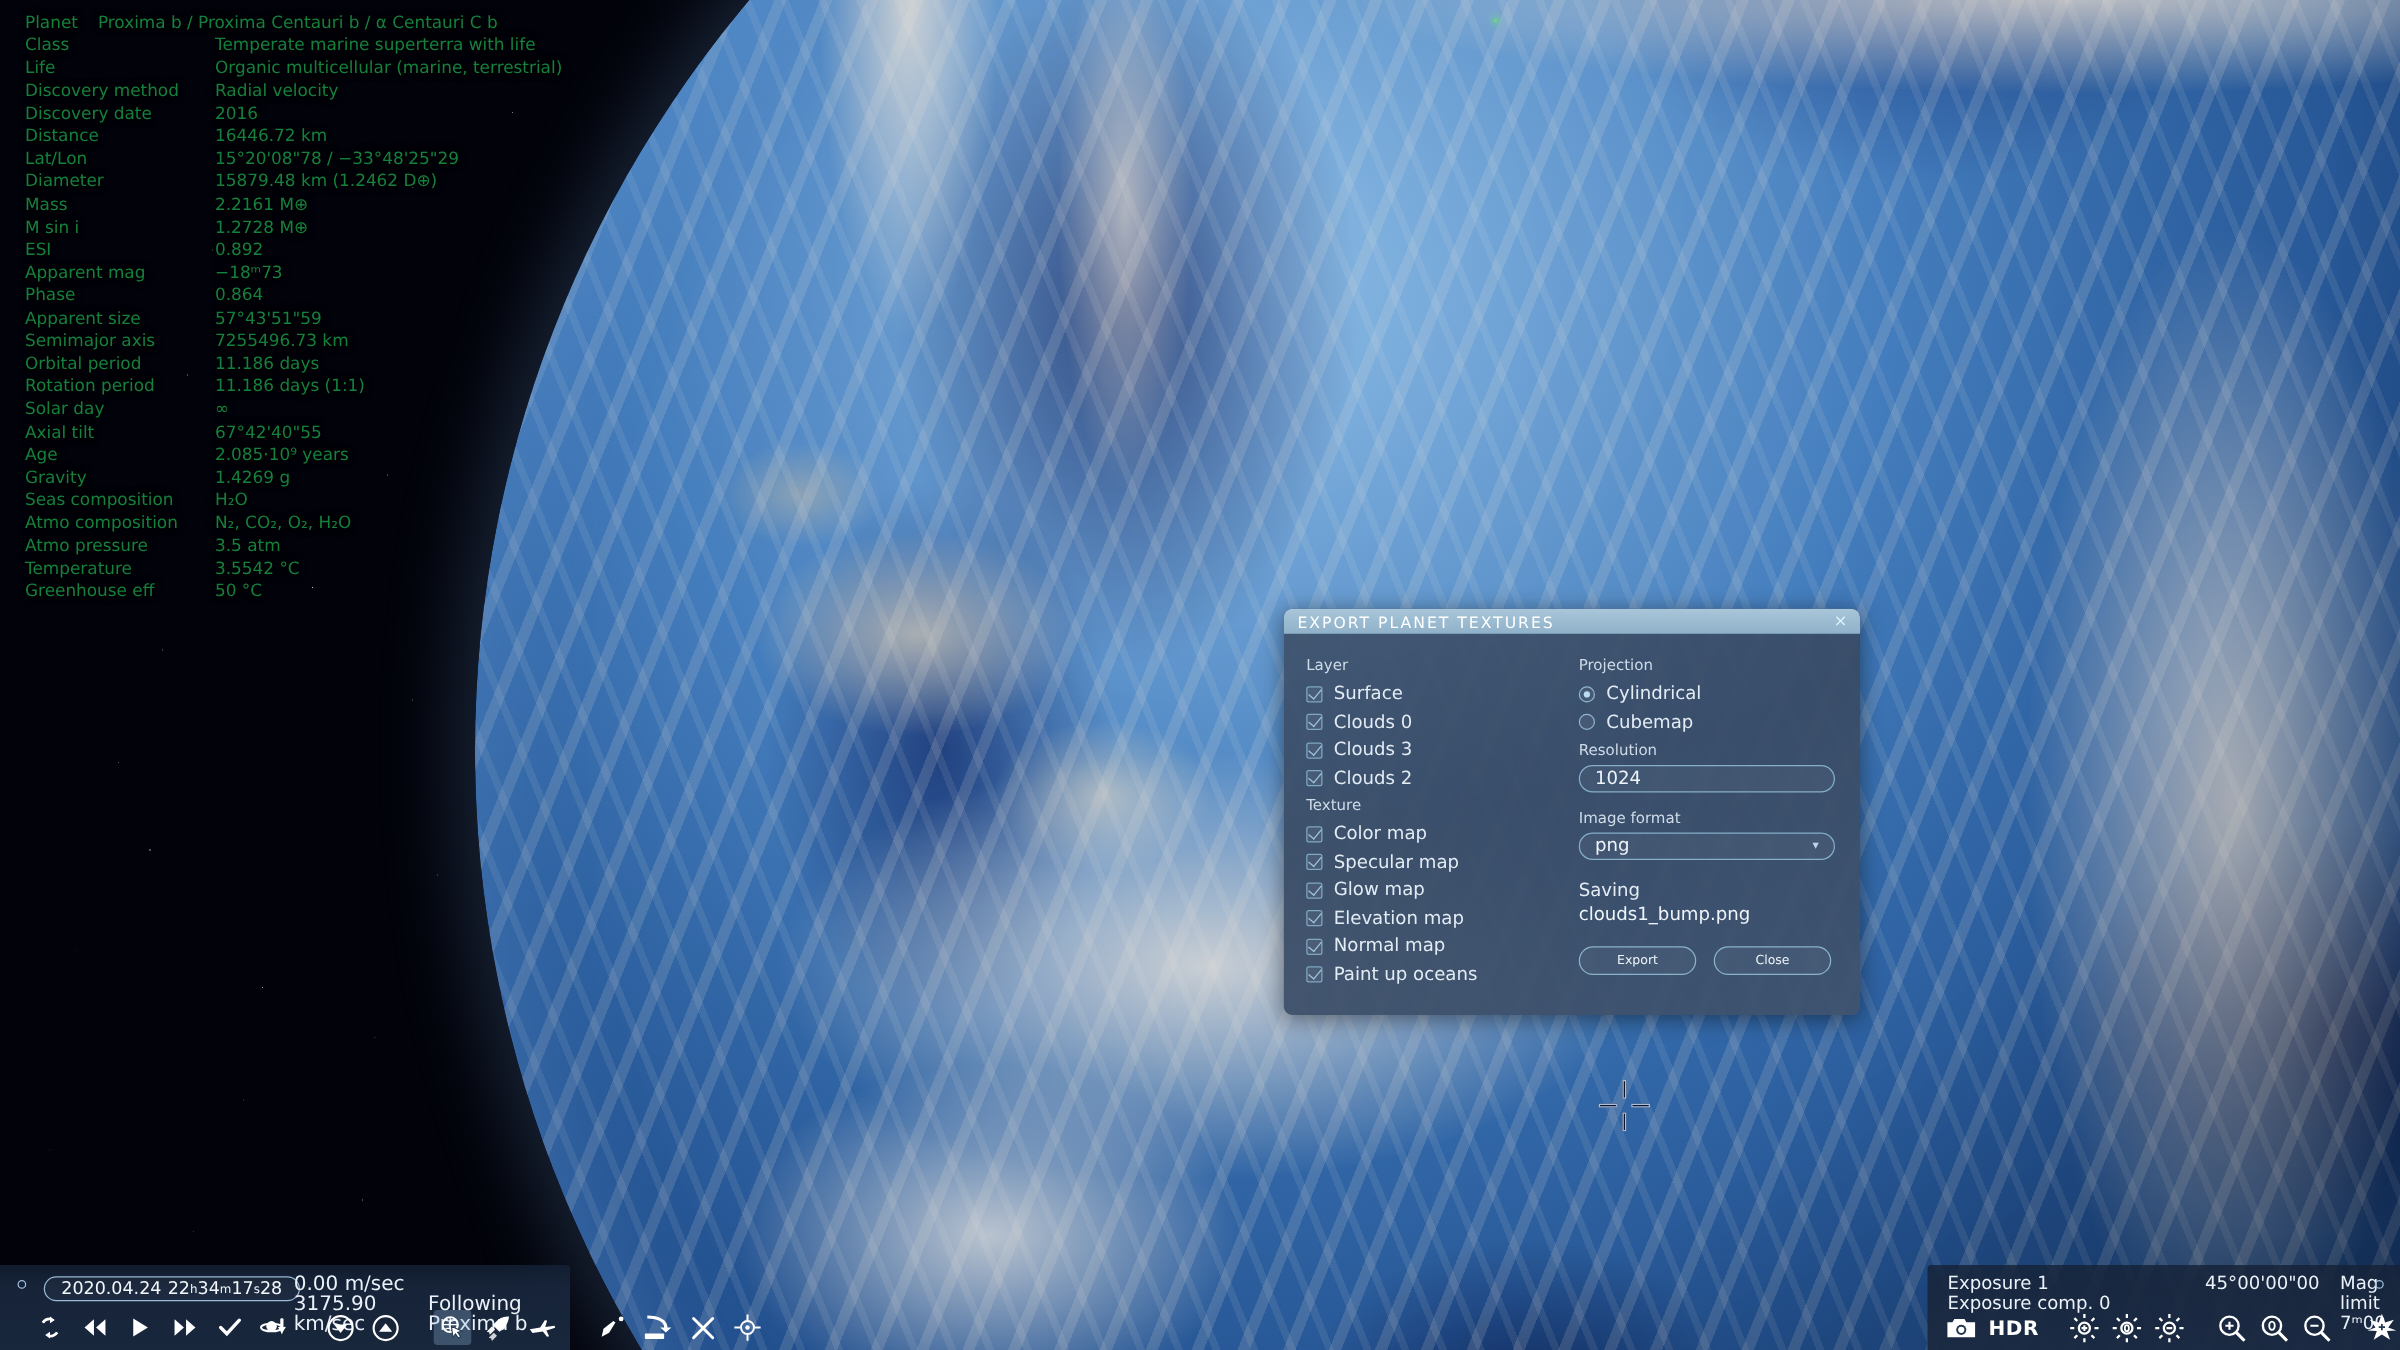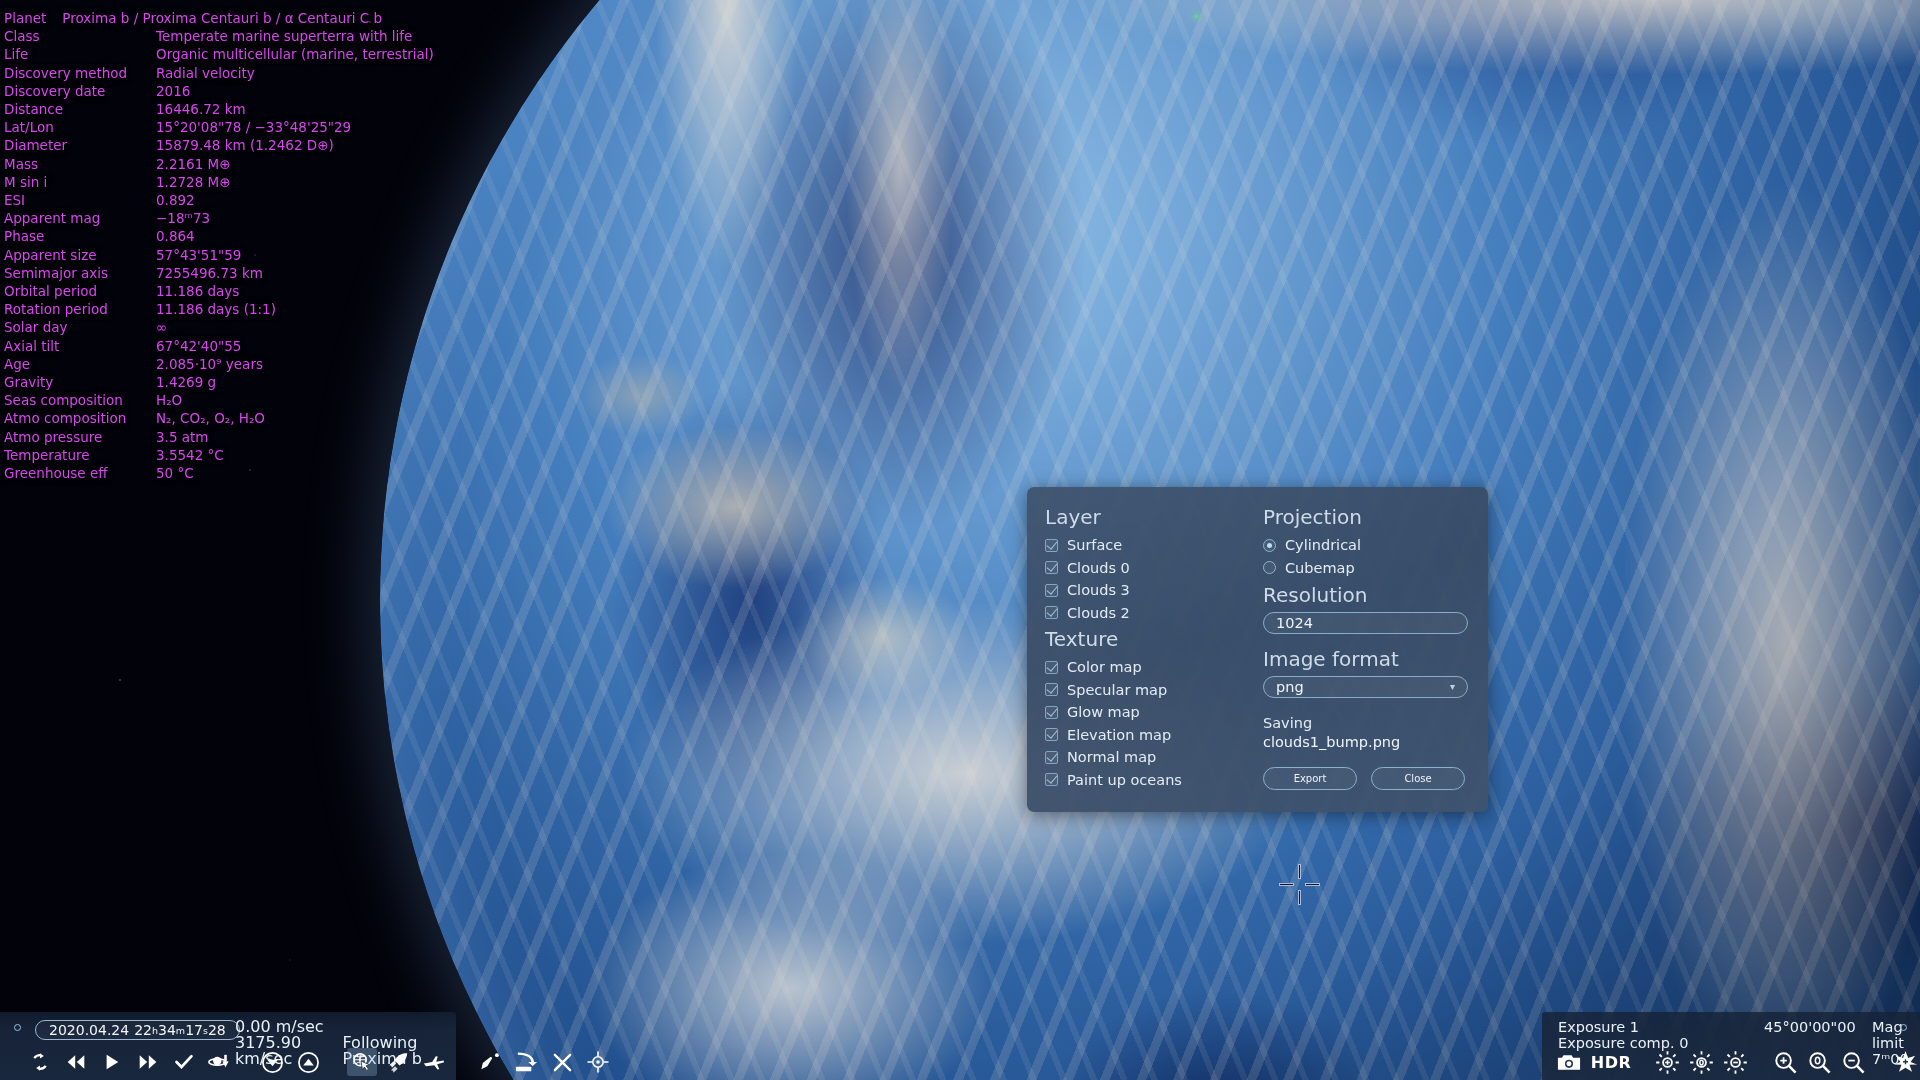--- a/index.html
+++ b/index.html
@@ -140,22 +140,22 @@
     box-shadow: inset 0 0 70px 18px rgba(110,160,220,.28);
   }
   
   .limb-spark{
     position:absolute; width:3px; height:3px; border-radius:50%;
     background:#6de07a; box-shadow:0 0 5px 2px rgba(109,224,122,.7);
   }
 
   
   #info-panel{
-    position:absolute; left:4px; top:9px;
-    color:#d946ef;
+    position:absolute; left:20px; top:9px;
+    color:#15803d;
     font-family:"DejaVu Sans", sans-serif;
     font-size:13.5px;
     line-height:18.2px;
     text-shadow:0 0 3px rgba(0,0,0,.95), 0 0 7px rgba(0,0,0,.8);
     white-space:nowrap;
   }
   #info-panel .row{ display:flex; }
   #info-panel .k{ width:152px; flex:0 0 152px; }
   #info-panel .v{ }
   #info-panel .row.head .k{ width:auto; flex:0 0 auto; padding-right:16px; }
@@ -190,21 +190,21 @@
   #dialog .titlebar .x{
     color:#dff2fb; font-size:13px; cursor:pointer; line-height:1;
     padding:0 2px;
   }
   #dialog .body{
     display:flex;
     padding:18px 0 0 0;
   }
   .col-left{ width:232px; padding-left:18px; }
   .col-right{ width:229px; padding-left:4px;}
-  .grp-label{ color:#cfdce8; font-size:20px; margin-bottom:8px; }
+  .grp-label{ color:#cfdce8; font-size:12px; margin-bottom:8px; }
   .chk{
     display:flex; align-items:center;
     margin-bottom:6.5px; cursor:pointer;
   }
   .chk .box{
     width:13px; height:13px; flex:0 0 13px;
     border:1px solid #7fa8c4;
     border-radius:2px;
     background:rgba(255,255,255,.06);
     margin-right:9px;
@@ -425,20 +425,24 @@
           <div class="v">3.5542 °C</div>
         </div>
         <div class="row">
           <div class="k">Greenhouse eff</div>
           <div class="v">50 °C</div>
         </div>
       </div>
   </div>
 
   <div id="dialog">
+    <div class="titlebar">
+      <div class="t">EXPORT PLANET TEXTURES</div>
+      <div class="x">×</div>
+    </div>
     <div class="body">
 
       <div class="col-left">
         <div class="grp-label">Layer</div>
 
         <div class="chk">
           <span class="box on"></span>
           <span class="lbl">Surface</span>
         </div>
         <div class="chk">

